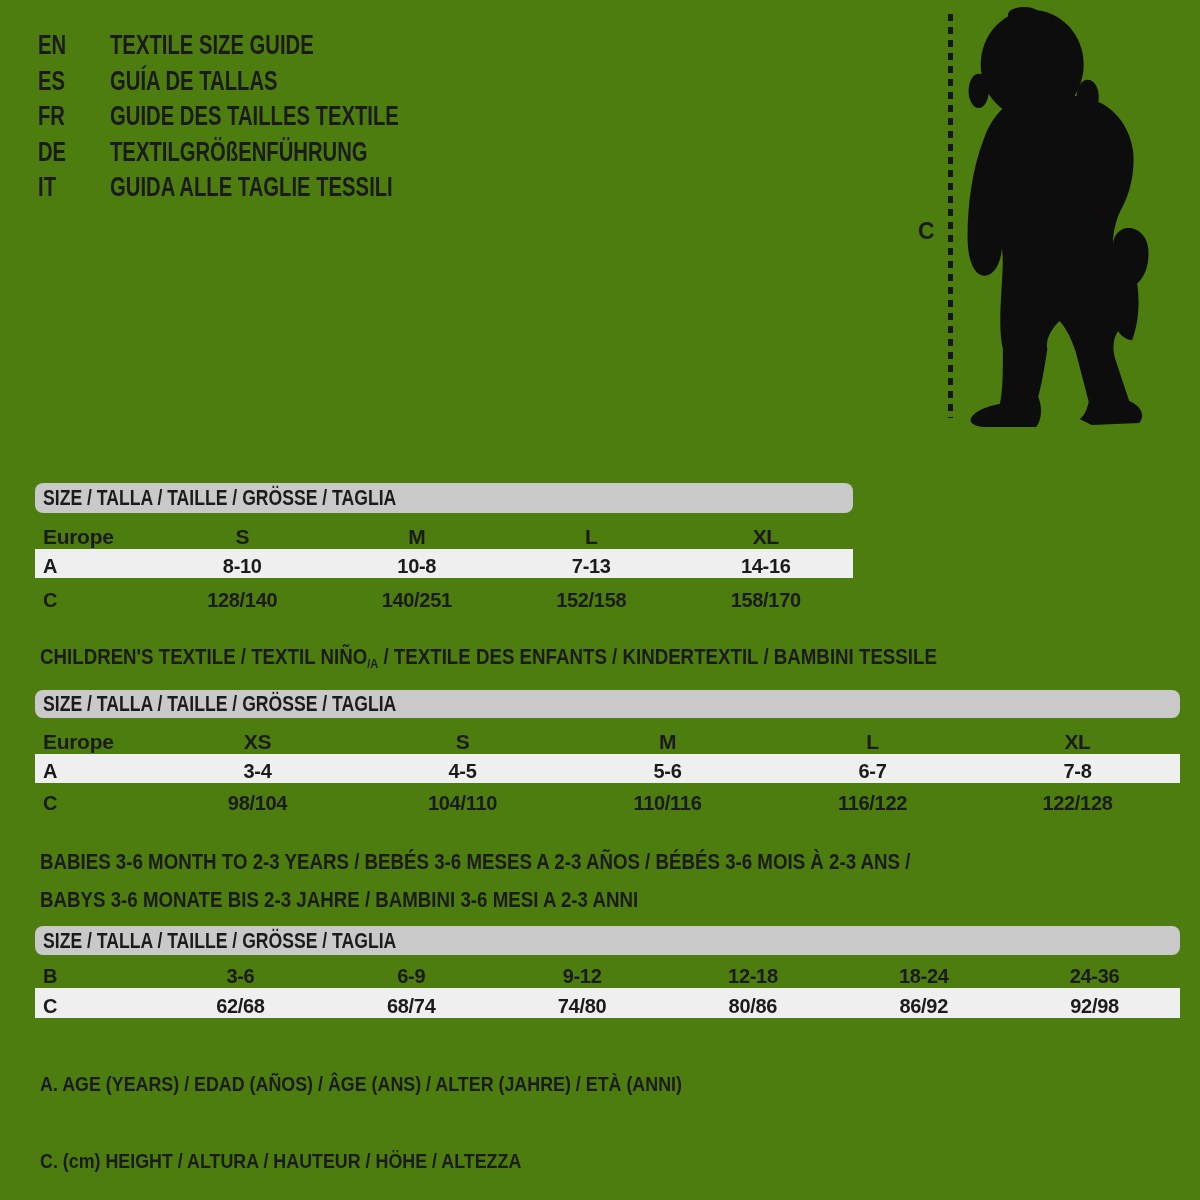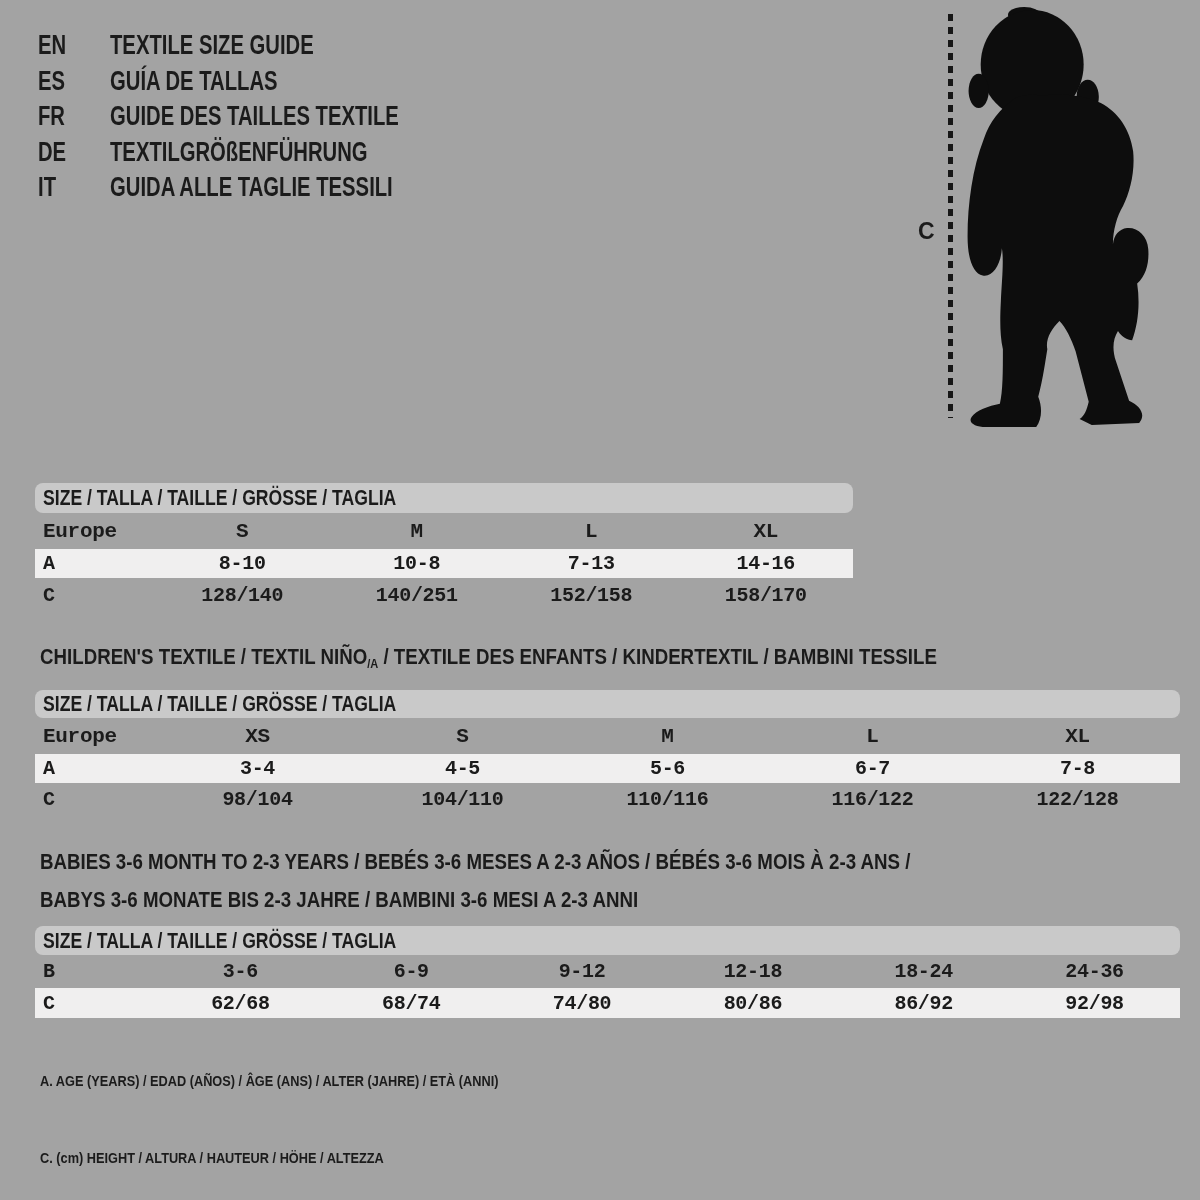--- a/index.html
+++ b/index.html
@@ -1,16 +1,16 @@
 <!DOCTYPE html>
 <html><head>
 <meta charset="utf-8">
 <style>
   html,body{margin:0;padding:0;background:#fff;}
-  .page{position:relative;width:1200px;height:1200px;background:#a3a3a3;overflow:hidden;
+  .page{position:relative;width:1200px;height:1200px;background:#4d7c0f;overflow:hidden;
         font-family:"Liberation Sans",sans-serif;font-weight:bold;color:#1b1b1b;}
   .cond{display:inline-block;transform-origin:0 50%;white-space:nowrap;}
   .sx75{transform:scaleX(.75);}
   .sx80{transform:scaleX(.80);}
   .sx85{transform:scaleX(.85);}
 
   
   .lang-block{position:absolute;left:38px;top:28px;}
   .lang-row{display:flex;height:35.5px;align-items:center;font-size:27px;}
   .lang-code{width:72px;}
@@ -22,28 +22,28 @@
   .c-label{position:absolute;left:18px;top:218px;font-size:23px;}
   .baby-svg{position:absolute;left:63px;top:6px;}
 
   
   .sec-title{position:absolute;left:40px;font-size:22px;}
   .sec-title sub{font-size:13px;vertical-align:-4px;}
 
   
   .tbl{position:absolute;left:35px;}
   .tbl-head{background:#c9c9c9;display:flex;align-items:center;padding-left:8px;font-size:22px;border-radius:8px;}
-  .row{display:flex;align-items:center;font-size:20px;letter-spacing:-0.3px;font-family:Liberation Mono, monospace;}
+  .row{display:flex;align-items:flex-end;font-size:20px;letter-spacing:-0.3px;}
   .row .lab{width:120px;padding-left:8px;box-sizing:border-box;}
   .row .cell{flex:1;text-align:center;}
   .alt{background:#f0efef;}
   .europe{font-size:21px;}
 
   
-  .legend-line{position:absolute;left:40px;font-size:15px;}
+  .legend-line{position:absolute;left:40px;font-size:21px;}
 </style>
 </head>
 <body>
 
 <div class="page">
 
   <div class="lang-block">
     <div class="lang-row">
       <span class="lang-code"><span class="cond sx75">EN</span></span>
       <span class="cond sx75">TEXTILE SIZE GUIDE</span>

